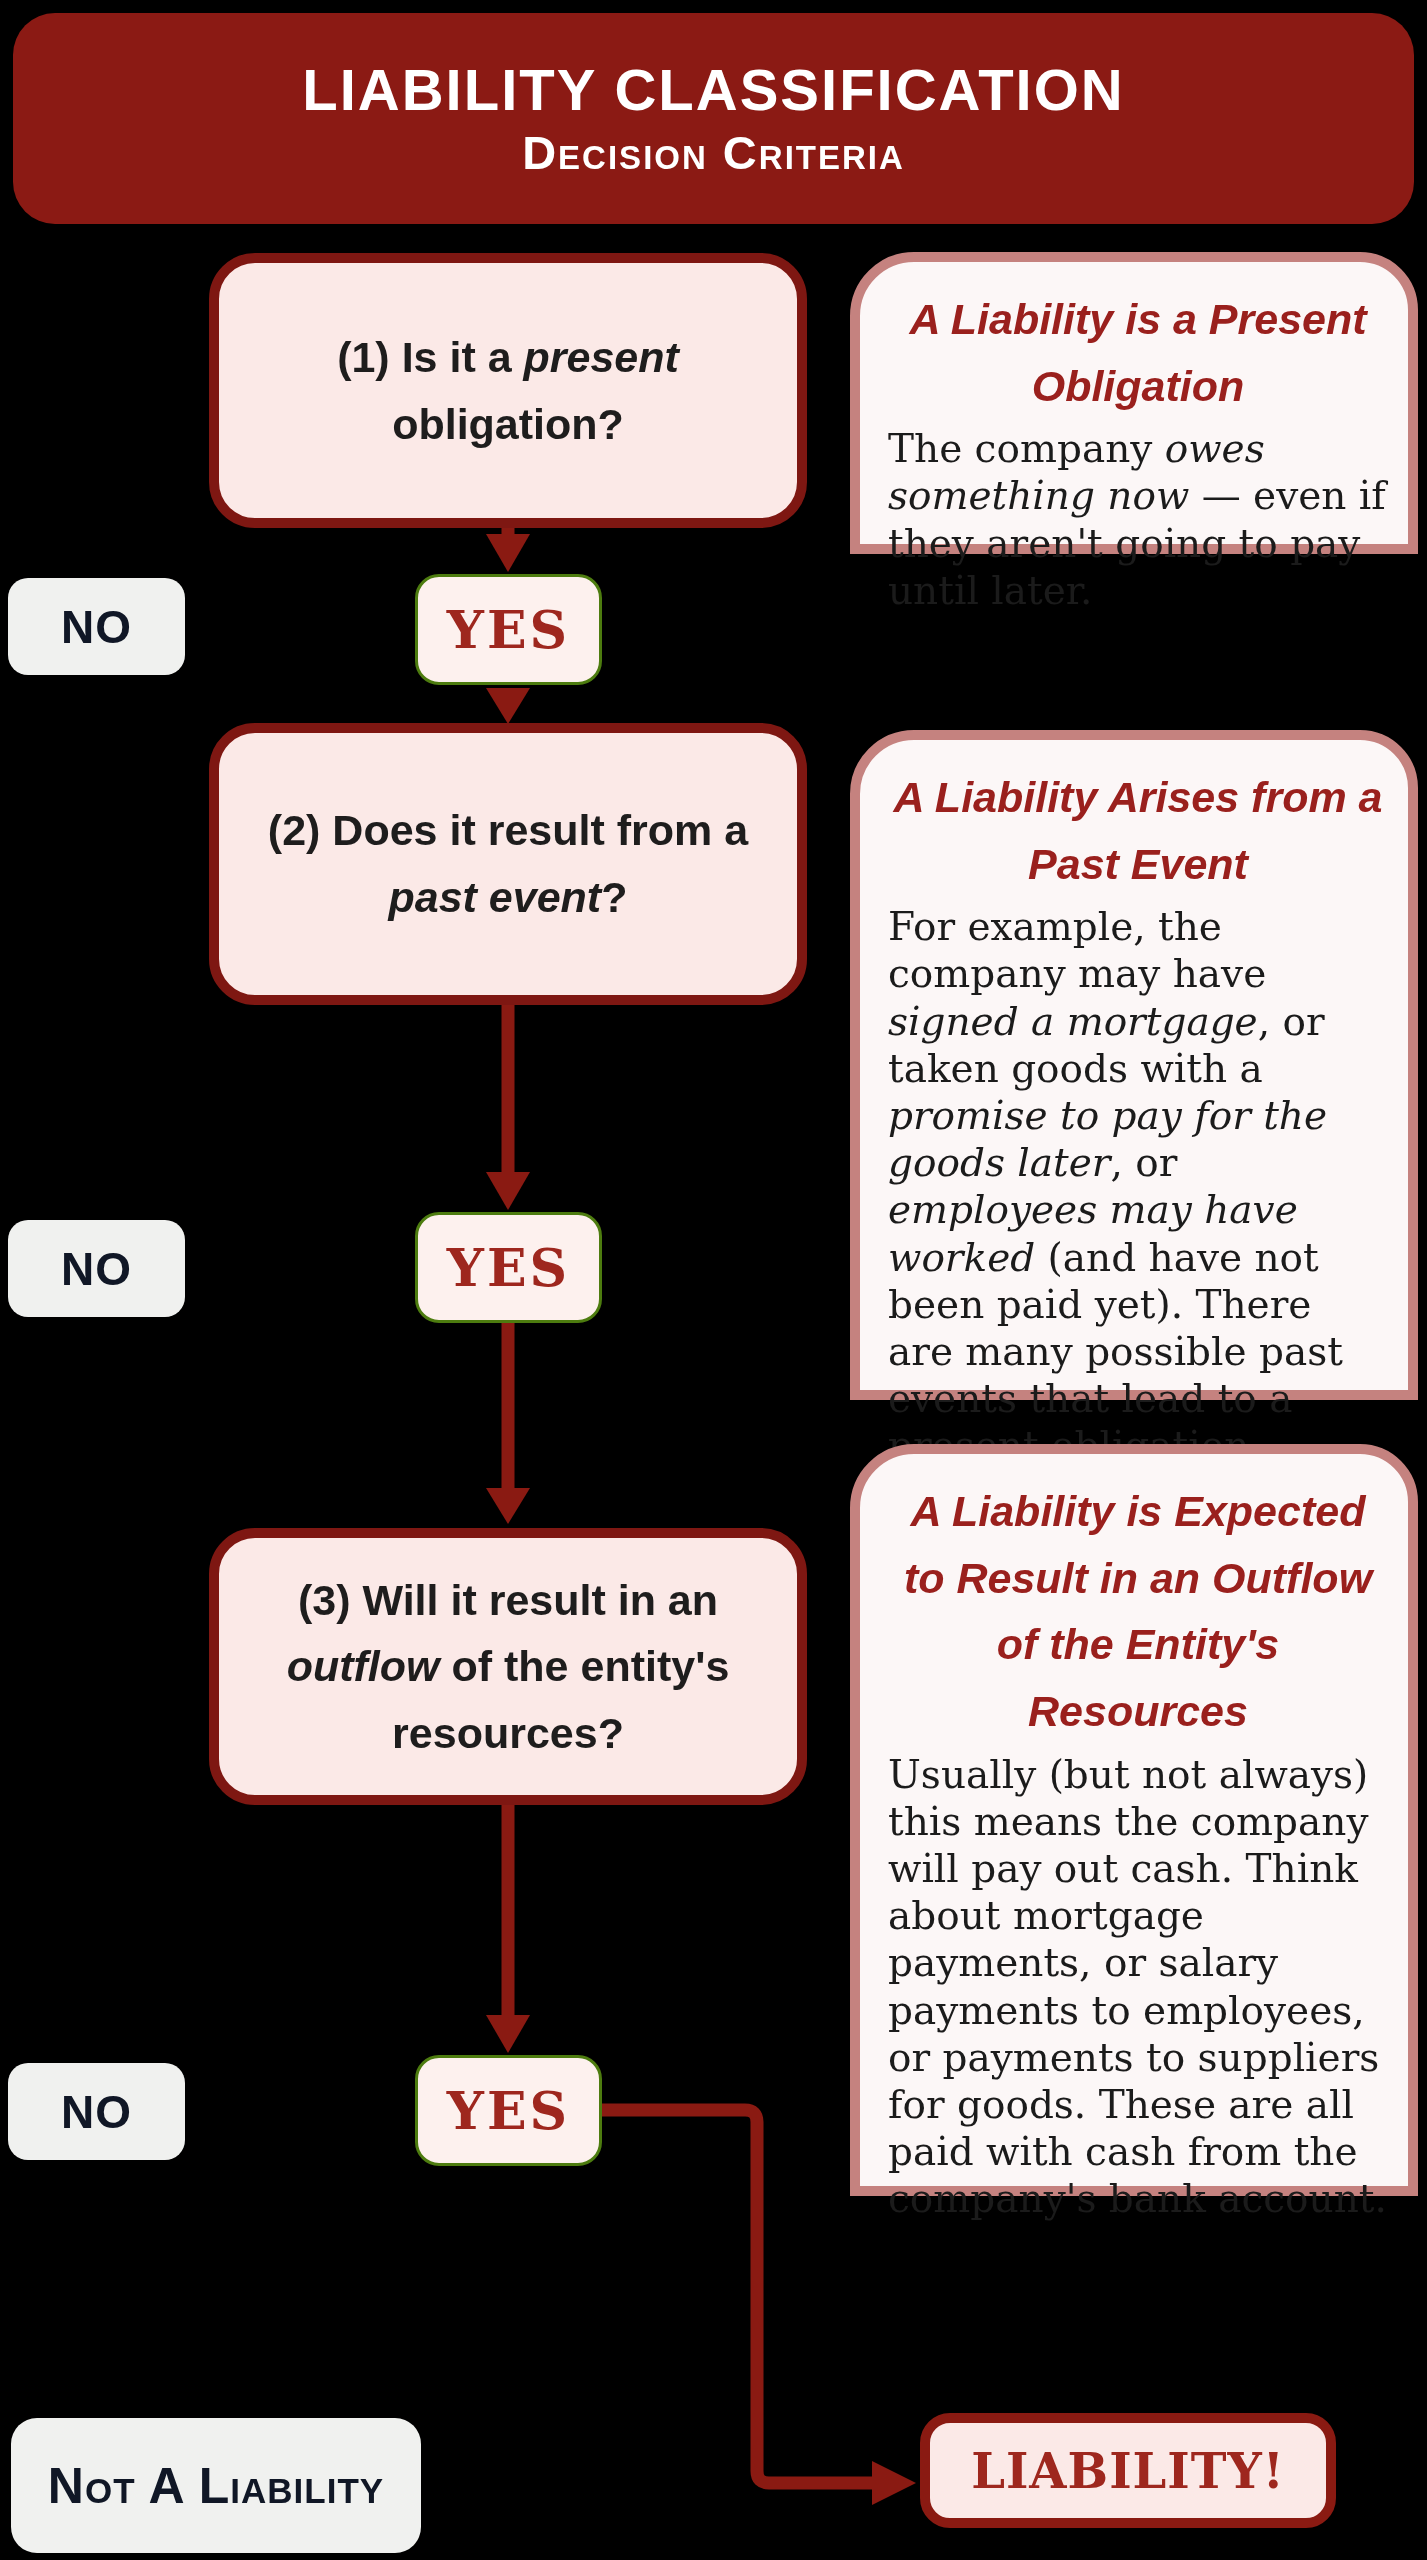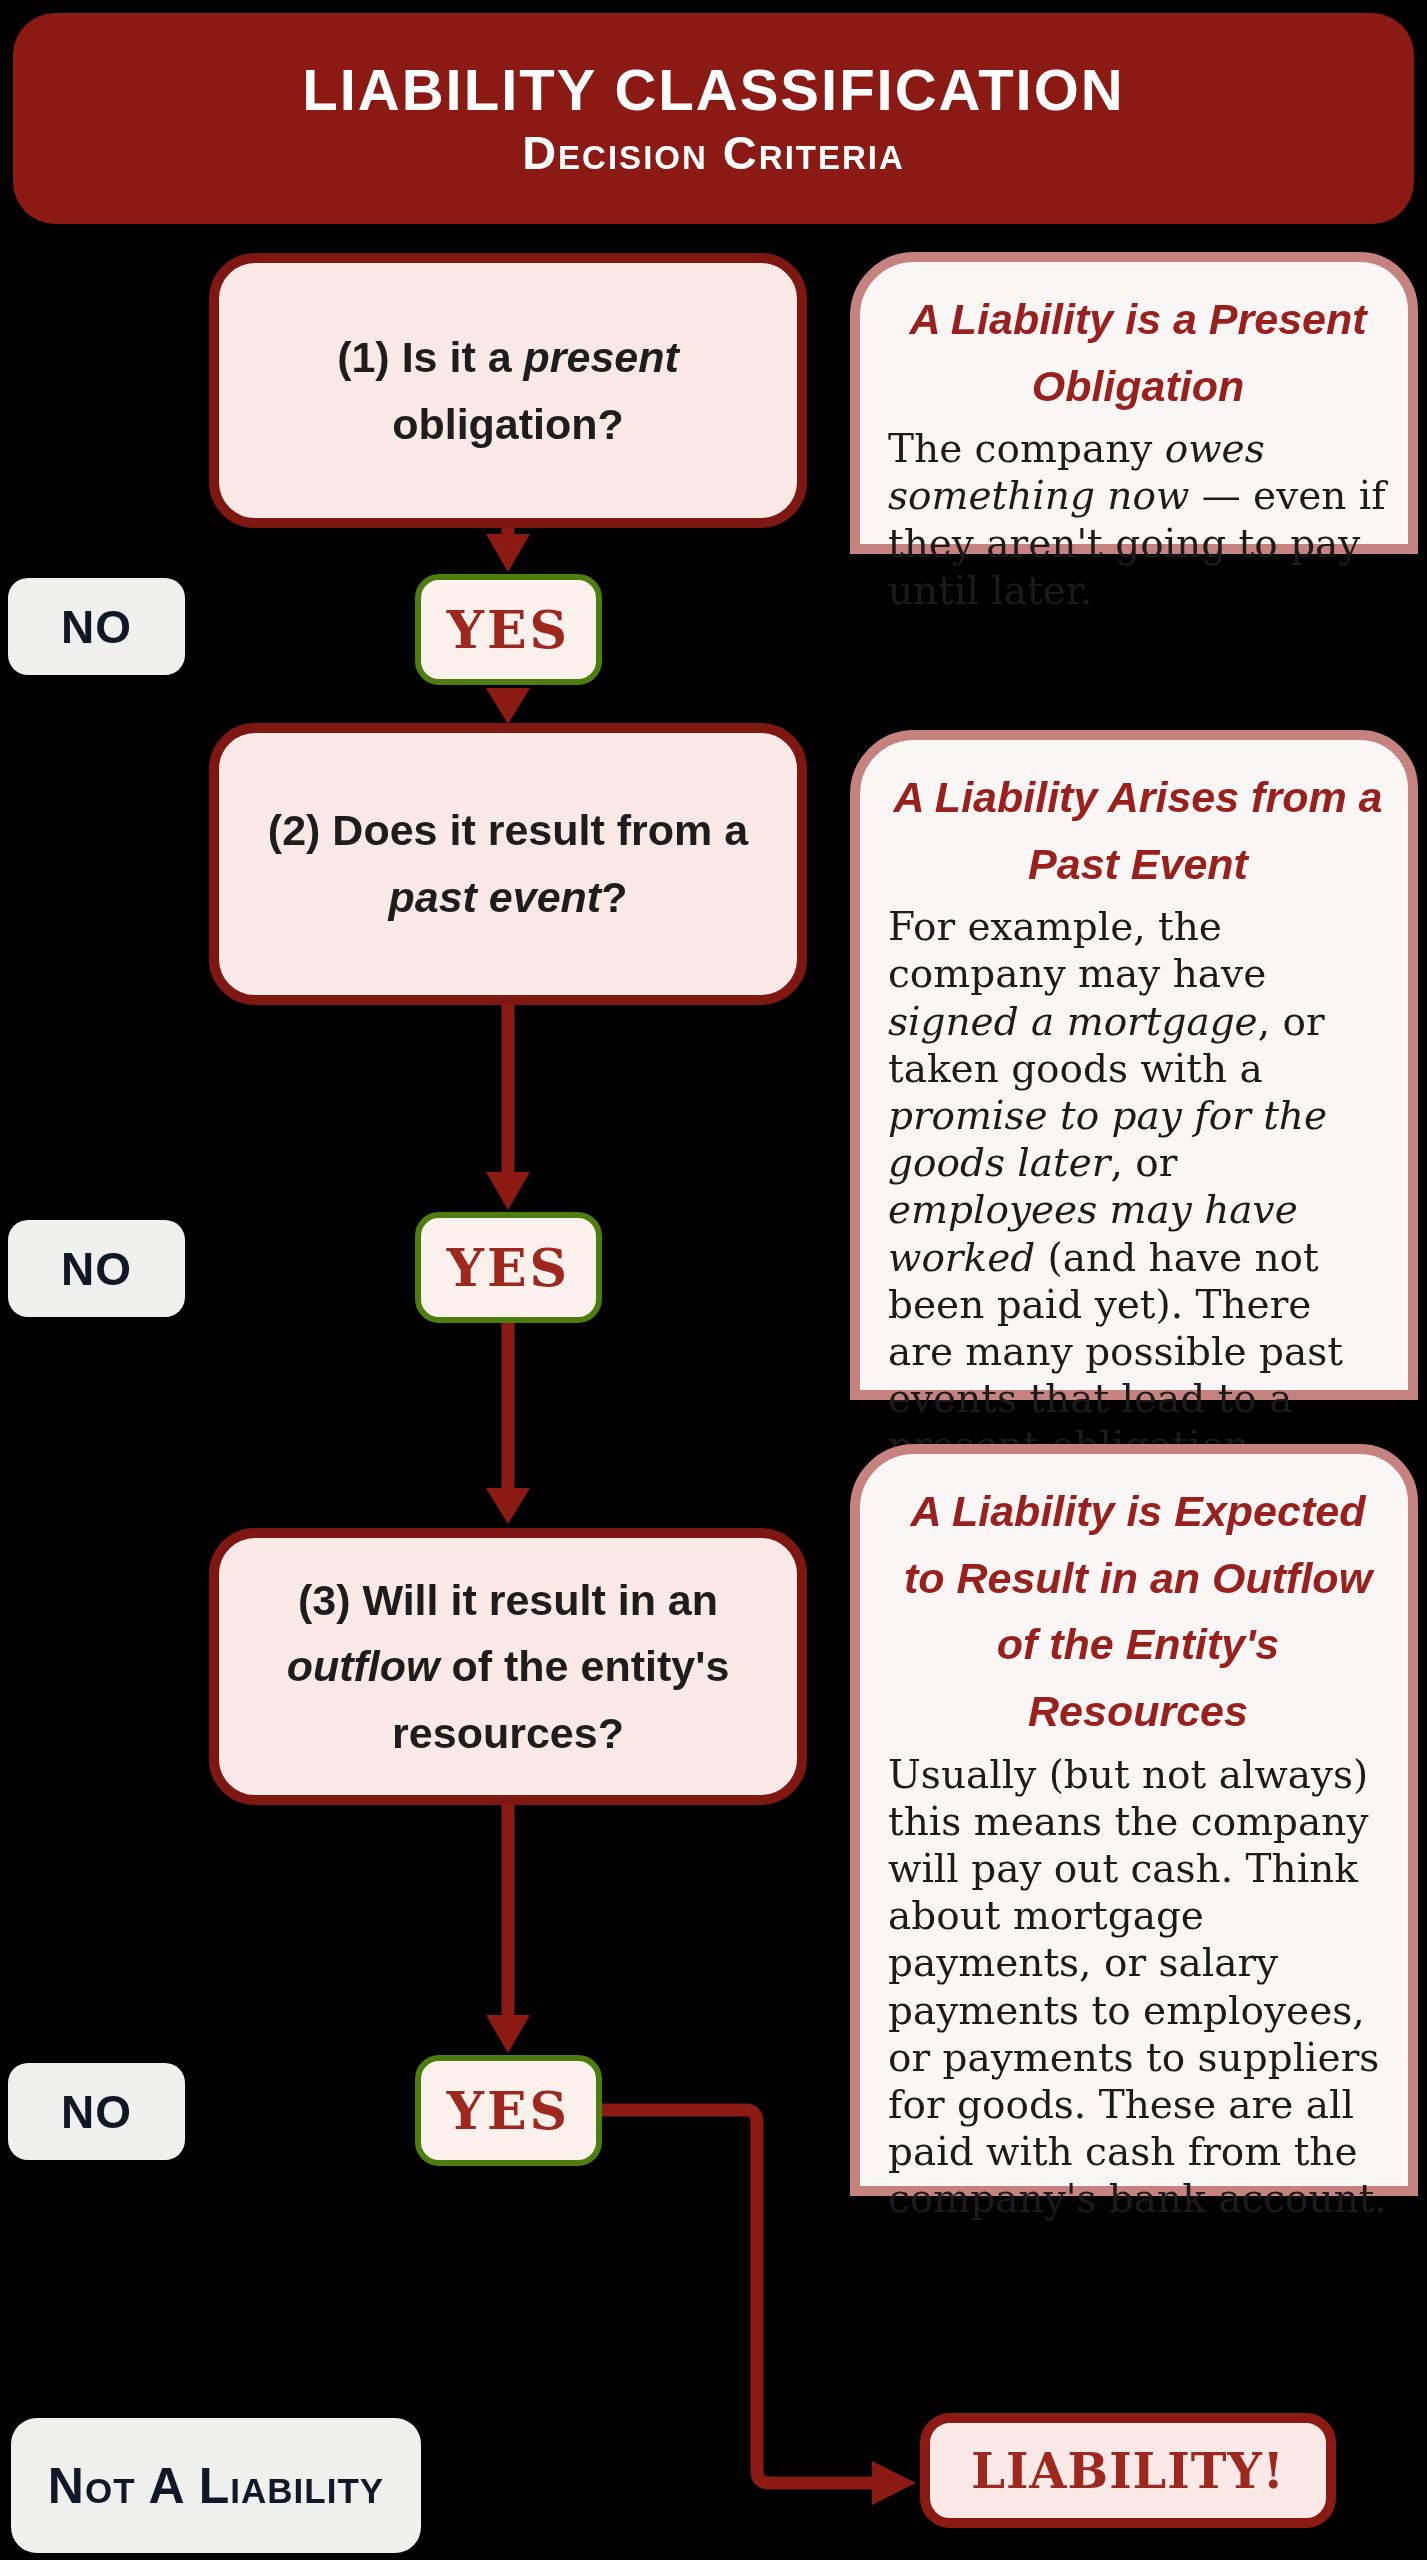--- a/index.html
+++ b/index.html
@@ -54,21 +54,21 @@
     font-size: 43px; font-weight: bold;
     line-height: 1.55;
     text-align: center;
   }
   .qtext i { font-style: italic; }
 
   
   .yes {
     left: 415px; width: 187px; height: 111px;
     background: #FDF1EE;
-    border: 6px solid #4d7c0f;
+    border: 3px solid #4d7c0f;
     border-radius: 24px;
     display: flex; align-items: center; justify-content: center;
   }
   .yes span {
     font-family: "DejaVu Serif", serif;
     font-size: 52px; font-weight: bold;
     letter-spacing: 3px;
     color: #9E271E;
   }
 

